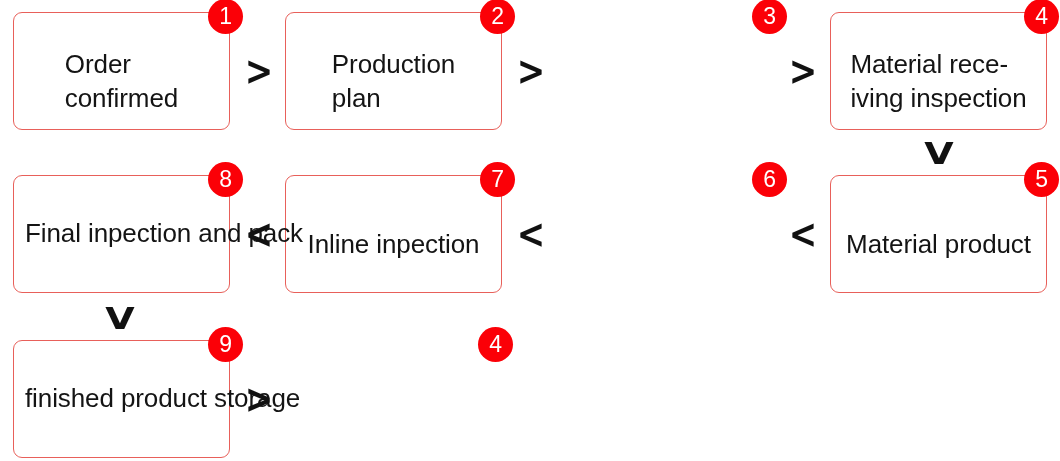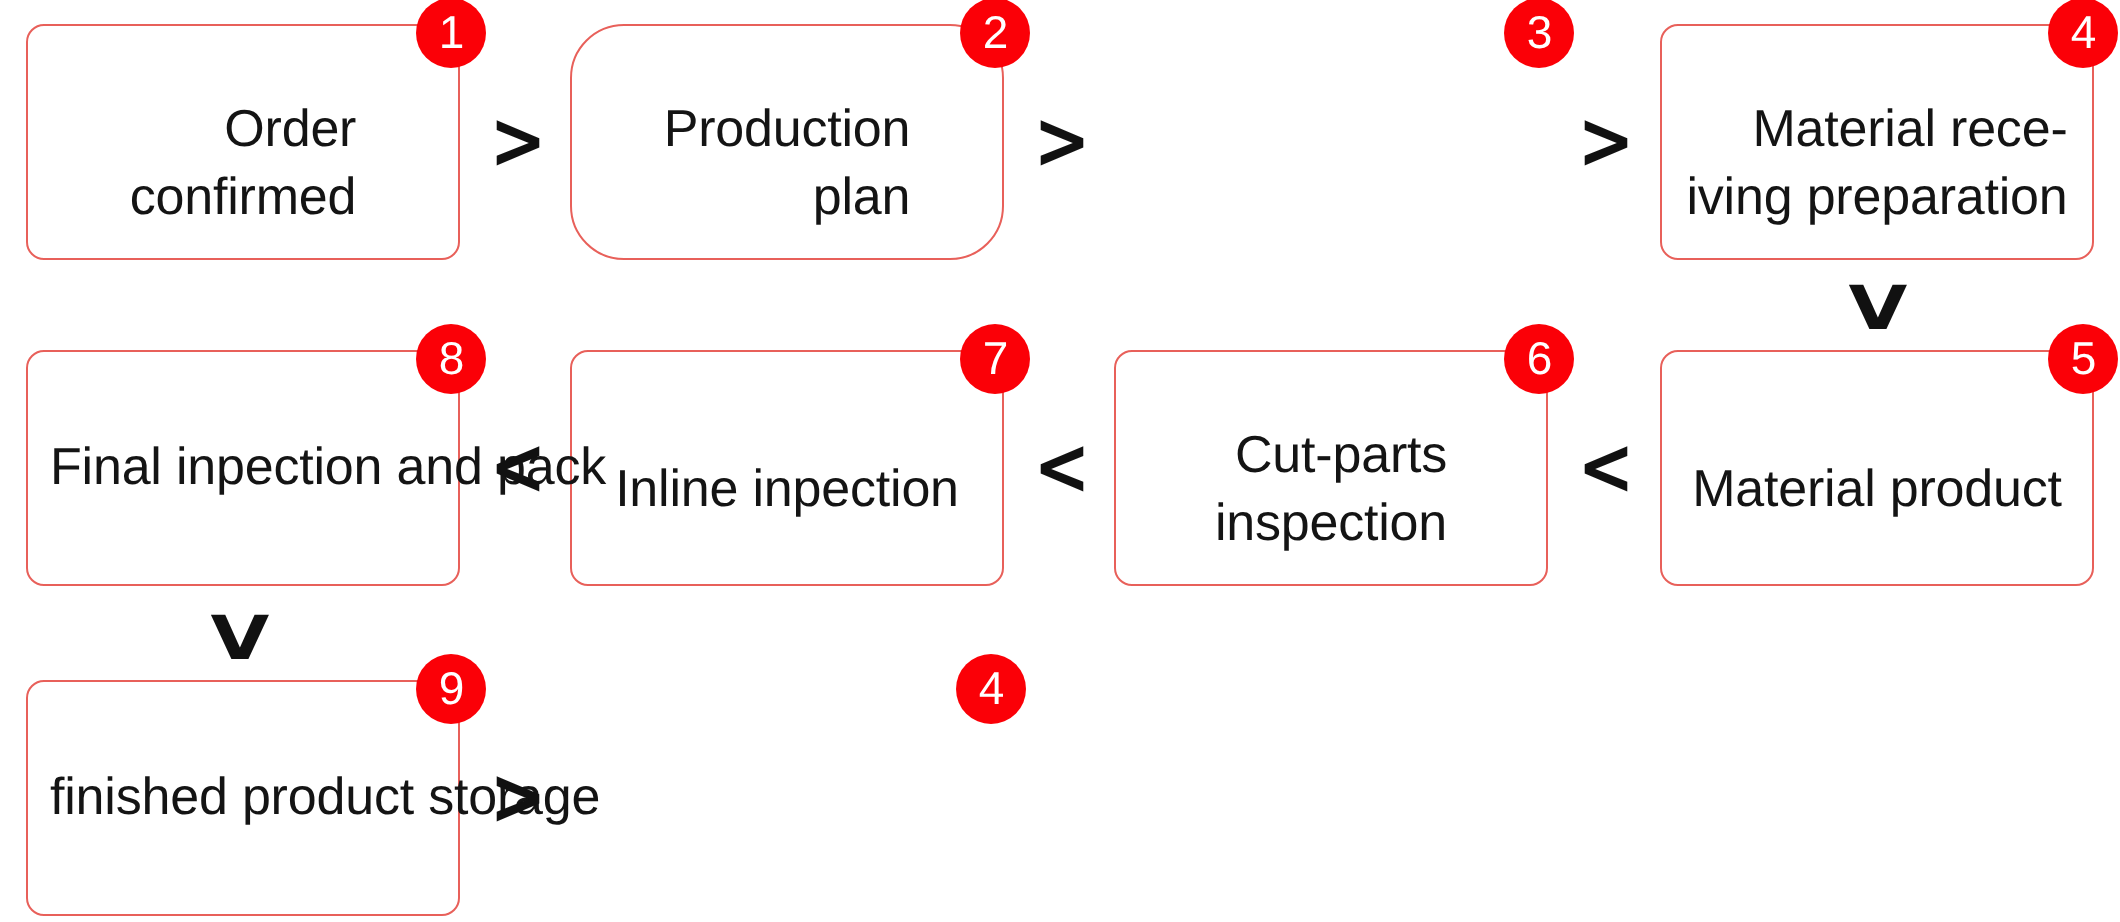--- a/index.html
+++ b/index.html
@@ -35,21 +35,21 @@
     font-family: "Liberation Sans", "DejaVu Sans", sans-serif;
     font-size: 26px;
     font-weight: 400;
     line-height: 1.30;
     color: #141414;
     text-align: left;
     letter-spacing: -0.1px;
     white-space: pre-line;
     padding: 0 10px;
   }
-  .node.center .node-label { text-align: right; margin-top: 21px; }
+  .node.center .node-label { text-align: left; margin-top: 21px; }
   .node.flushleft {
     justify-content: flex-start;
   }
   .node.flushleft .node-label {
     padding-left: 11px;
     padding-right: 0;
     white-space: nowrap;
   }
 
   
@@ -106,51 +106,47 @@
 <div id="flowchart">
 
   <div class="node center" style="left:13px; top:12px;">
     <div class="node-label">Order
 confirmed</div>
   </div>
   <div class="badge" style="left:208px; top:-1px;">1</div>
 
   <div class="arrow arrow-h" style="left:239px; top:51px;">&gt;</div>
 
-  <div class="node center" style="left:285px; top:12px;border-radius:27px;">
+  <div class="node center" style="left:285px; top:12px;">
     <div class="node-label">Production
 plan</div>
   </div>
   <div class="badge" style="left:480px; top:-1px;">2</div>
 
   <div class="arrow arrow-h" style="left:511px; top:51px;">&gt;</div>
 
   <div class="badge" style="left:752px; top:-1px;">3</div>
 
   <div class="arrow arrow-h" style="left:783px; top:51px;">&gt;</div>
 
   <div class="node center" style="left:830px; top:12px;">
     <div class="node-label">Material rece-
-iving preparation</div>
+iving inspection</div>
   </div>
   <div class="badge" style="left:1024px; top:-1px;">4</div>
 
   <div class="arrow arrow-v" style="left:919px; top:134px;">V</div>
 
   <div class="node center" style="left:830px; top:175px;">
     <div class="node-label">Material product</div>
   </div>
   <div class="badge" style="left:1024px; top:162px;">5</div>
 
   <div class="arrow arrow-h" style="left:783px; top:214px;">&lt;</div>
 
-  <div class="node center" style="left:557px; top:175px;">
-    <div class="node-label">Cut-parts
-inspection</div>
-  </div>
   <div class="badge" style="left:752px; top:162px;">6</div>
 
   <div class="arrow arrow-h" style="left:511px; top:214px;">&lt;</div>
 
   <div class="node center" style="left:285px; top:175px;">
     <div class="node-label">Inline inpection</div>
   </div>
   <div class="badge" style="left:480px; top:162px;">7</div>
 
   <div class="arrow arrow-h" style="left:239px; top:214px;">&lt;</div>

